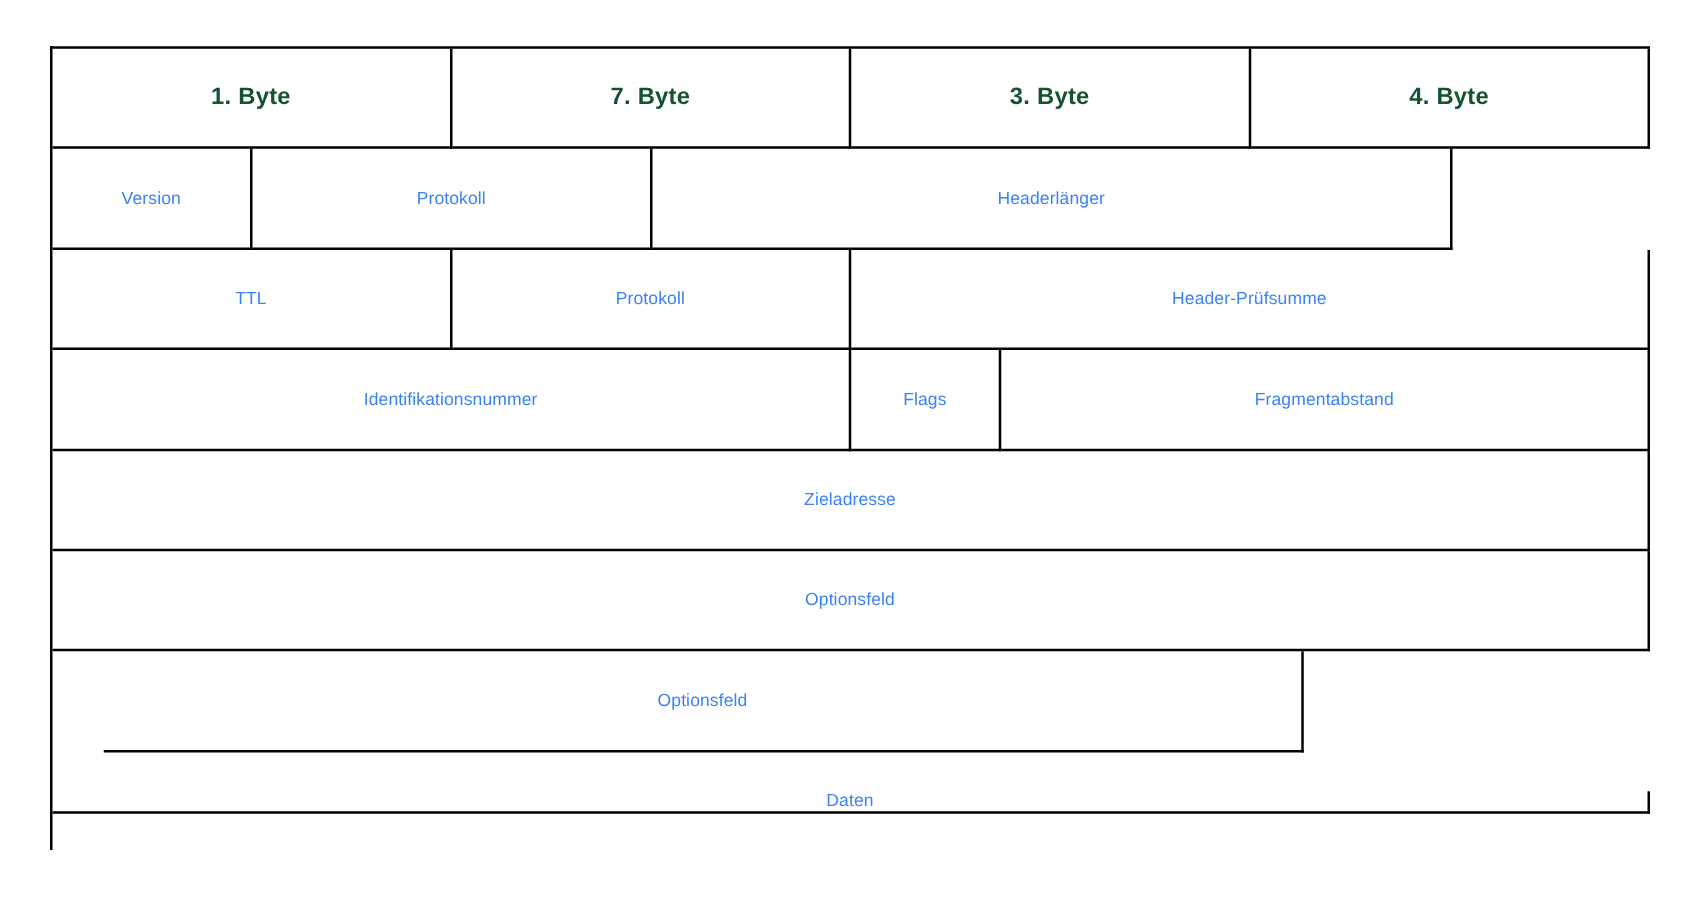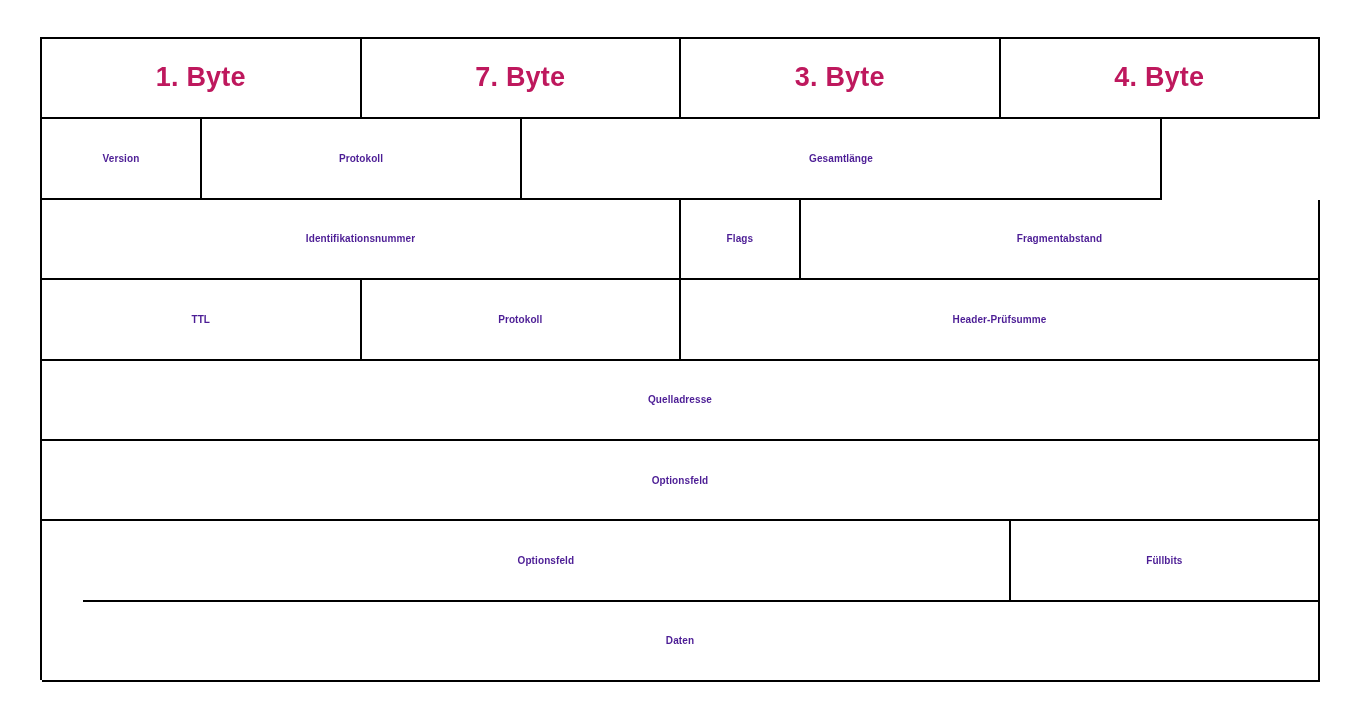--- a/index.html
+++ b/index.html
@@ -35,49 +35,50 @@
 
   .packet-row {
     position: relative;
     box-sizing: border-box;
     width: 100%;
     height: 80.375px;
     display: flex;
   }
   .packet-row:last-child {
     height: 80.375px;
+    align-items: center;
   }
 
   .packet-cell {
     position: relative;
     box-sizing: border-box;
     border-right: 2px solid #000000;
     border-bottom: 2px solid #000000;
     display: flex;
     align-items: center;
     justify-content: center;
     overflow: hidden;
   }
 
   .cell-label {
     font-family: "Liberation Sans", sans-serif;
-    font-size: 10px;
-    font-weight: bold;
-    color: #4c1d95;
+    font-size: 14px;
+    font-weight: normal;
+    color: #3b82f6;
     line-height: 1.1;
     text-align: center;
     letter-spacing: 0.1px;
     white-space: nowrap;
   }
 
   
   .byte-header .cell-label {
-    font-size: 27px;
+    font-size: 19px;
     font-weight: bold;
-    color: #be185d;
+    color: #14532d;
     letter-spacing: 0.2px;
   }
 
   
   .w-160  { width: 160px; }
   .w-320  { width: 320px; }
   .w-640  { width: 640px; }
   .w-120  { width: 120px; }
   .w-520  { width: 520px; }
   .w-960  { width: 960px; margin-left: 41px; }
@@ -106,67 +107,64 @@
     </div>
 
     <div class="packet-row">
       <div class="packet-cell w-160">
         <span class="cell-label">Version</span>
       </div>
       <div class="packet-cell w-320">
         <span class="cell-label">Protokoll</span>
       </div>
       <div class="packet-cell w-640">
-        <span class="cell-label">Gesamtlänge</span>
+        <span class="cell-label">Headerlänger</span>
+      </div>
+    </div>
+
+    <div class="packet-row">
+      <div class="packet-cell w-320">
+        <span class="cell-label">TTL</span>
+      </div>
+      <div class="packet-cell w-320">
+        <span class="cell-label">Protokoll</span>
+      </div>
+      <div class="packet-cell w-640">
+        <span class="cell-label">Header-Prüfsumme</span>
       </div>
     </div>
 
     <div class="packet-row">
       <div class="packet-cell w-640">
         <span class="cell-label">Identifikationsnummer</span>
       </div>
       <div class="packet-cell w-120">
         <span class="cell-label">Flags</span>
       </div>
       <div class="packet-cell w-520">
         <span class="cell-label">Fragmentabstand</span>
       </div>
     </div>
 
     <div class="packet-row">
-      <div class="packet-cell w-320">
-        <span class="cell-label">TTL</span>
-      </div>
-      <div class="packet-cell w-320">
-        <span class="cell-label">Protokoll</span>
-      </div>
-      <div class="packet-cell w-640">
-        <span class="cell-label">Header-Prüfsumme</span>
-      </div>
-    </div>
-
-    <div class="packet-row">
       <div class="packet-cell w-1280">
-        <span class="cell-label">Quelladresse</span>
+        <span class="cell-label">Zieladresse</span>
       </div>
     </div>
 
     <div class="packet-row">
       <div class="packet-cell w-1280">
         <span class="cell-label">Optionsfeld</span>
       </div>
     </div>
 
     <div class="packet-row">
       <div class="packet-cell w-960">
         <span class="cell-label">Optionsfeld</span>
       </div>
-      <div class="packet-cell w-320">
-        <span class="cell-label">Füllbits</span>
-      </div>
     </div>
 
     <div class="packet-row">
       <div class="packet-cell w-1280">
         <span class="cell-label">Daten</span>
       </div>
     </div>
 
   </div>
 </div>

